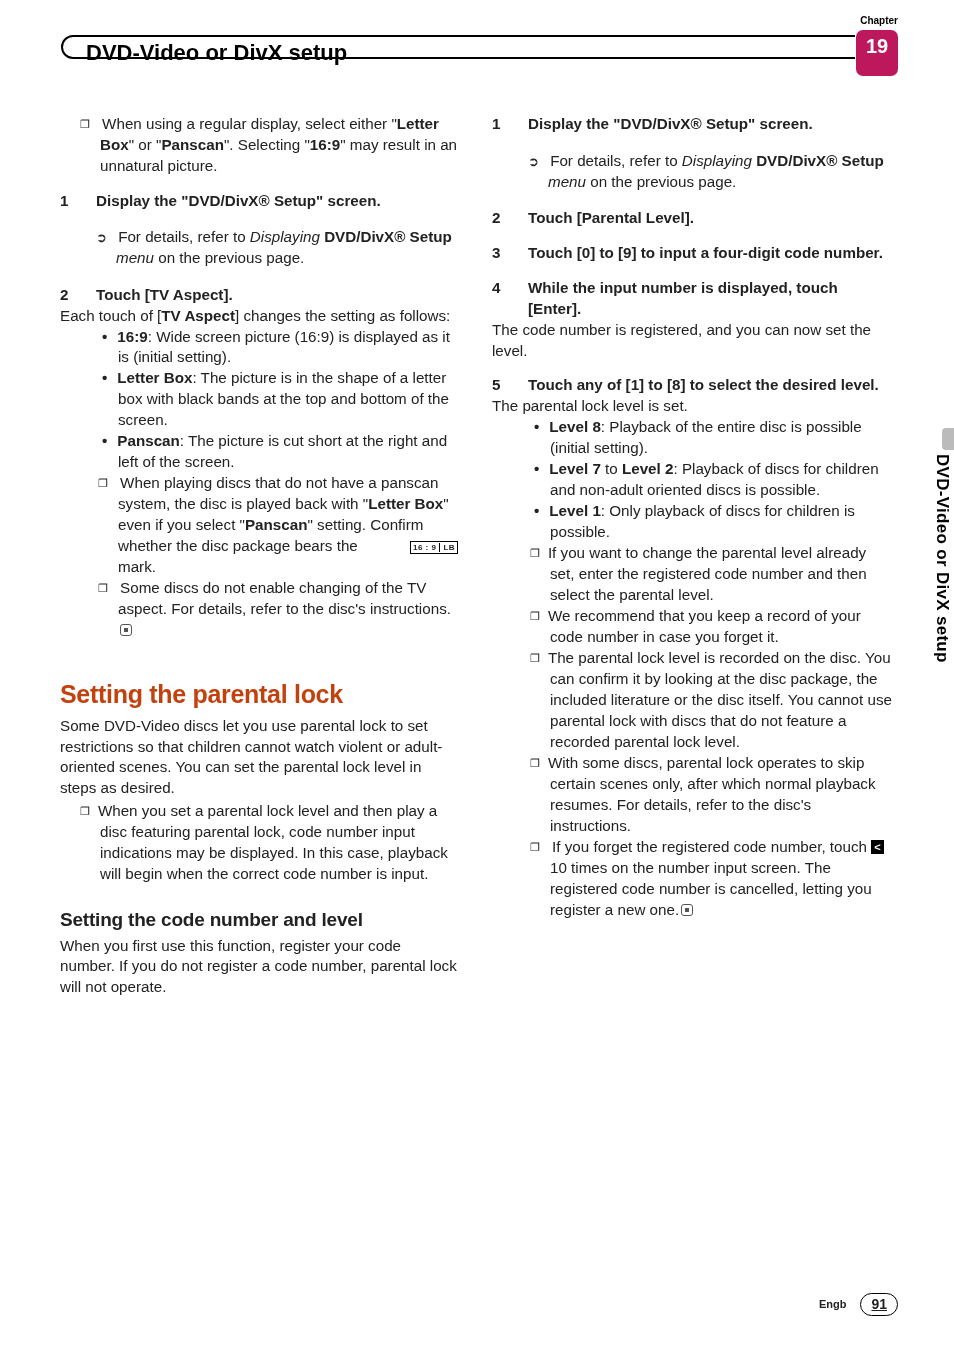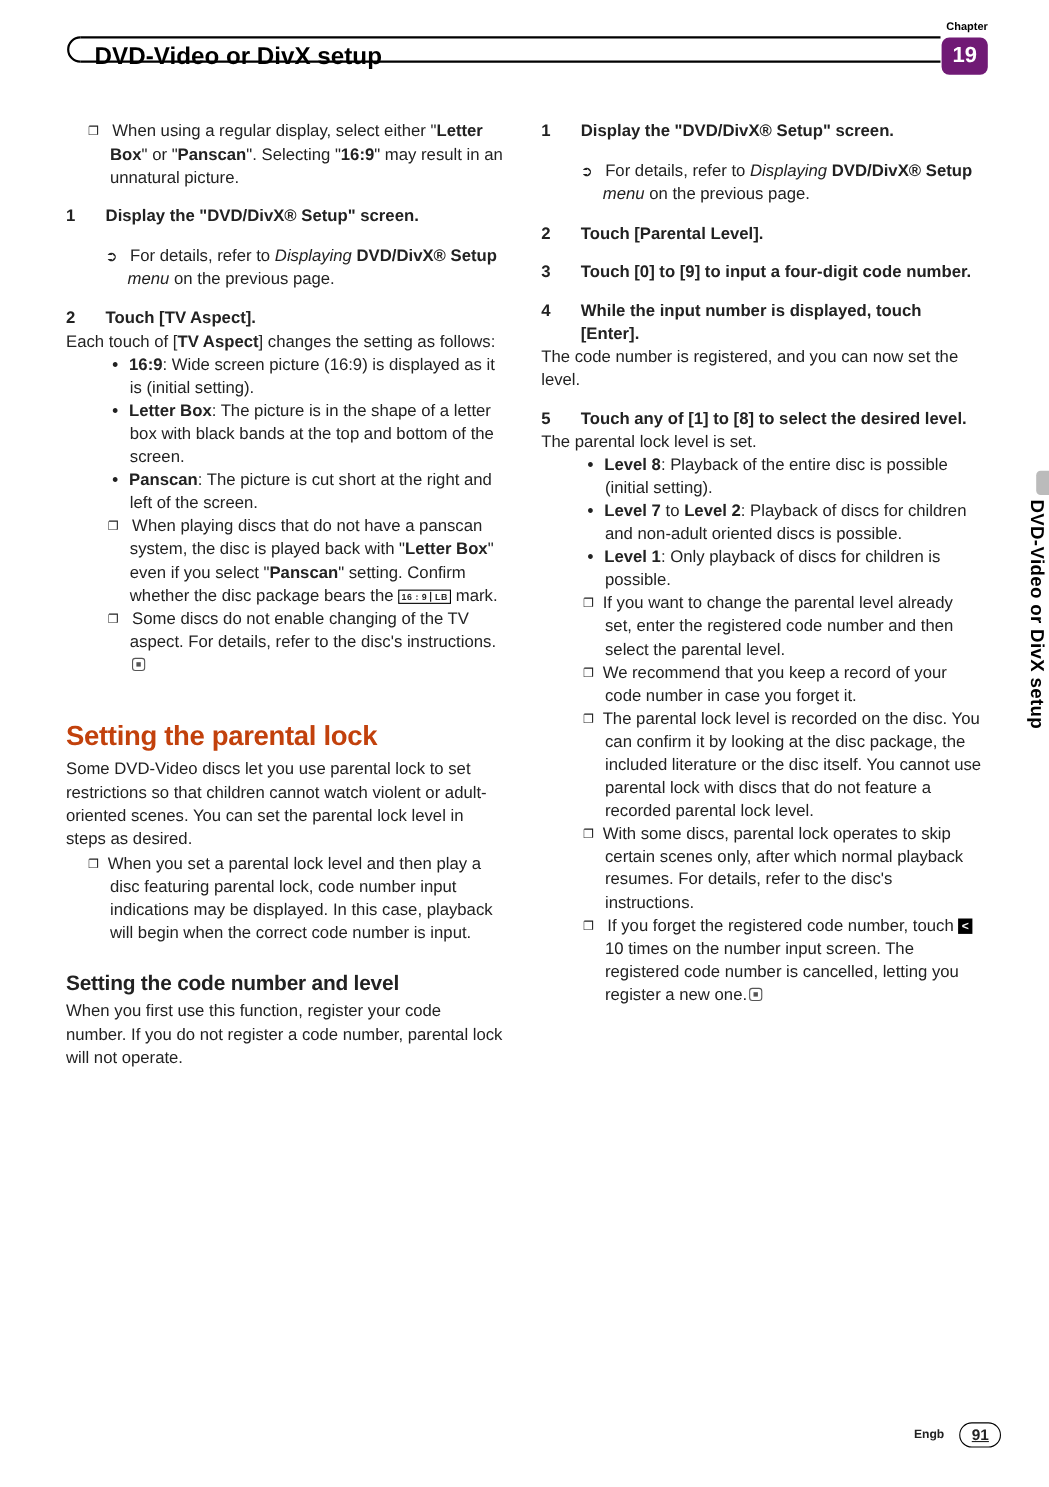--- a/index.html
+++ b/index.html
@@ -48,26 +48,26 @@
   }
   .chapter-label {
     font-size: 10px;
     font-weight: bold;
     color: #000;
     display: block;
     margin-bottom: 2px;
   }
   .chapter-badge {
     display: inline-block;
-    background: #701a75;
+    background: #be185d;
     color: #fff;
     font-weight: bold;
     font-size: 20px;
     border-radius: 7px;
-    padding: 3px 8px 4px 8px;
+    padding: 3px 8px 16px 8px;
     min-width: 26px;
     text-align: center;
   }
   .cols {
     display: flex;
     gap: 32px;
   }
   .col {
     width: 400px;
   }
@@ -128,20 +128,21 @@
   .lb-mark {
     display:inline-block;
     border:1px solid #000;
     font-size:8px;
     font-weight:bold;
     padding:0 2px;
     line-height:11px;
     vertical-align: 1px;
     text-indent:0;
     letter-spacing:0.5px;
+    margin-left:48px;
   }
   .lb-mark .div { border-left:1px solid #000; padding-left:3px; margin-left:3px;}
   .end-mark {
     display:inline-block;
     border:1.5px solid #555;
     border-radius:3px;
     width:10px; height:10px;
     vertical-align: -1px;
     position:relative;
     text-indent:0;
@@ -188,21 +189,21 @@
     position:absolute;
     right:0; top:428px;
     width:12px; height:22px;
     background:#bbb;
     border-top-left-radius:4px;
     border-bottom-left-radius:4px;
   }
   .footer {
     position: absolute;
     bottom: 36px;
-    right: 44px;
+    right: 56px;
     display:flex;
     align-items:center;
     gap:14px;
     margin-top:10px;
   }
   .footer .lab { font-size:11px; font-weight:bold; }
   .page-oval {
     border:1.4px solid #000;
     border-radius: 12px;
     padding: 1px 10px;

